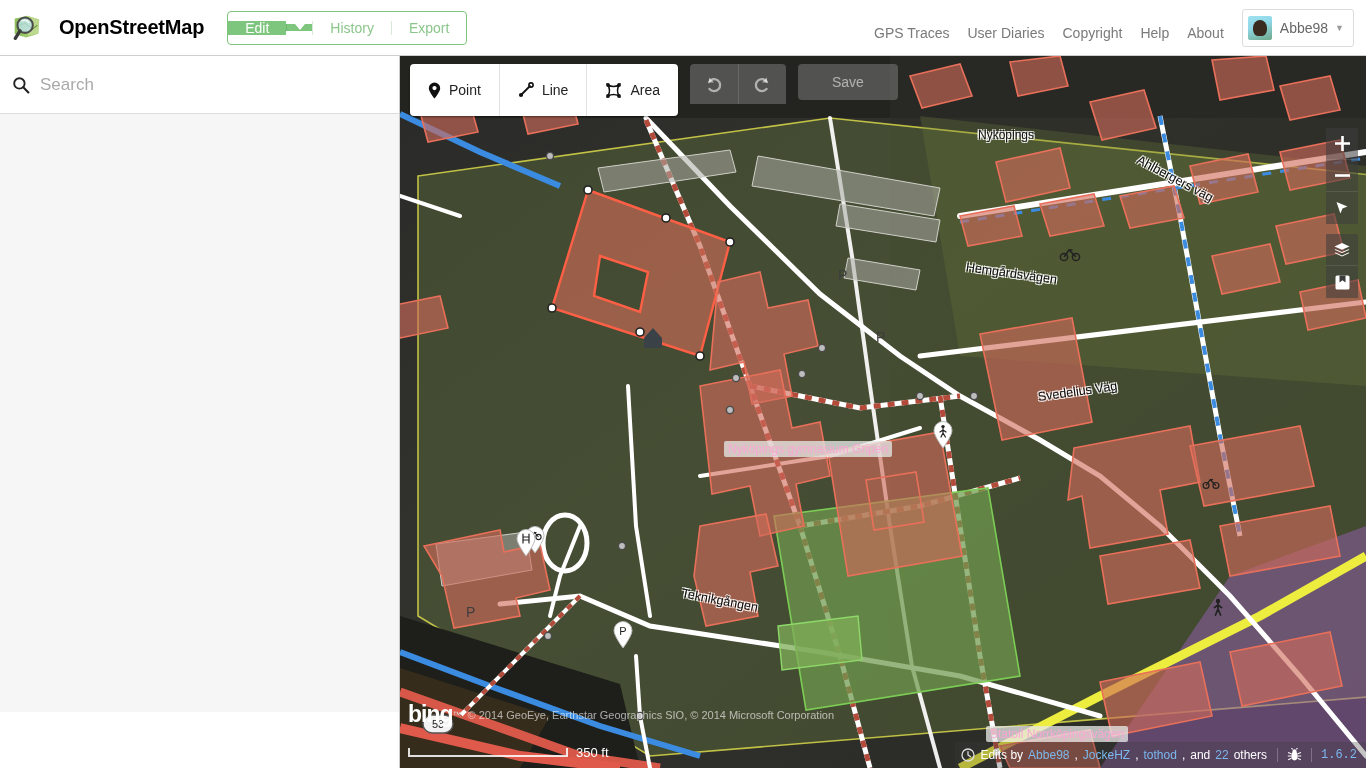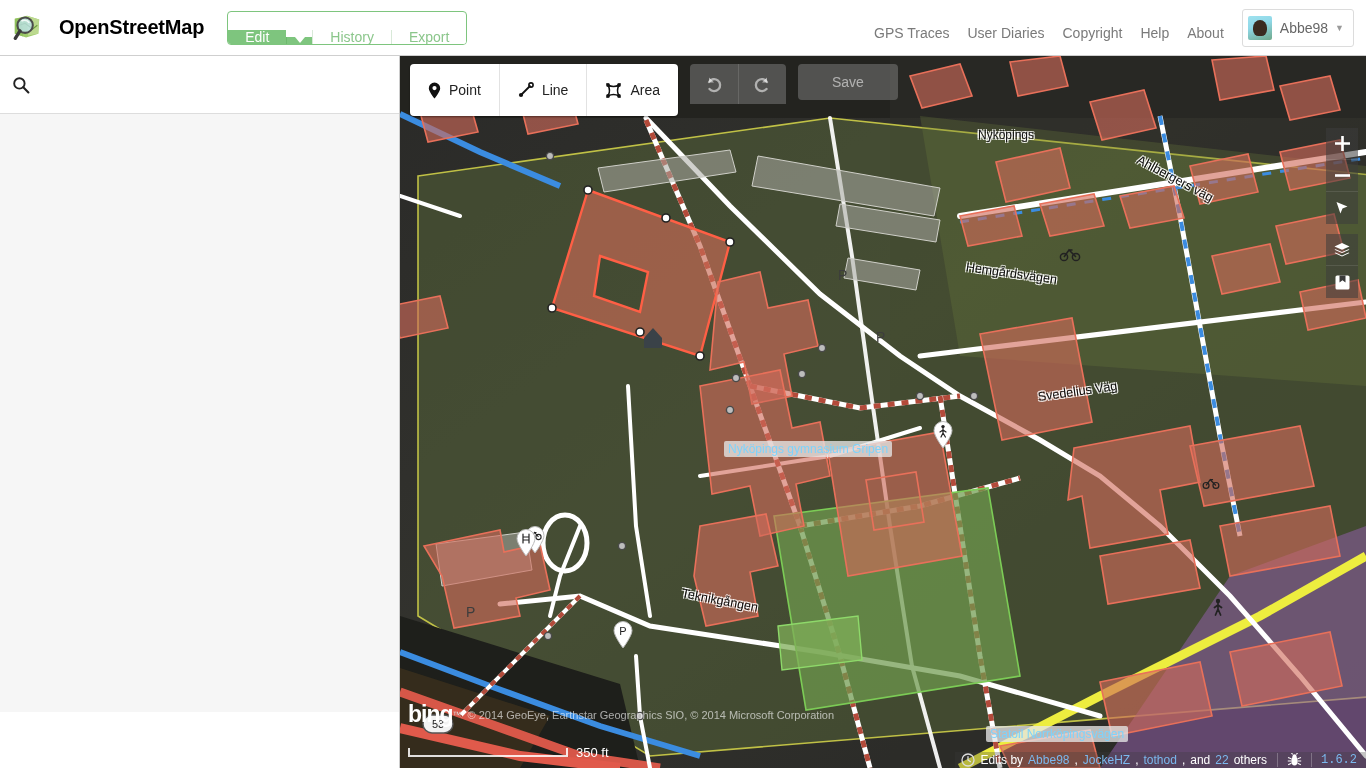--- a/index.html
+++ b/index.html
@@ -19,21 +19,21 @@
     display: flex; align-items: center;
     z-index: 40;
   }
   #logo-wrap { display: flex; align-items: center; margin-left: 12px; }
   #logo-icon { width: 30px; height: 30px; display:block; }
   #site-title {
     font-size: 20px; font-weight: bold; color: #000;
     margin-left: 17px; letter-spacing: -0.2px;
   }
   #primary-actions {
-    display: flex; align-items: flex-end; margin-left: 23px;
+    display: flex; align-items: center; margin-left: 23px;
     height: 34px;
     border: 1px solid #7ec57e;
     border-radius: 4px; overflow: hidden;
   }
   .pa-btn {
     display: flex; align-items: center; justify-content: center;
     padding: 0 17px; font-size: 14px;
     background: #fff; color: #8bc68b;
     border-left: 1px solid #d8e9d8;
     cursor: pointer; user-select: none;
@@ -184,21 +184,21 @@
     display: flex; align-items: center; z-index: 15;
   }
   #scale-line {
     width: 160px; height: 9px;
     border: 2px solid rgba(255,255,255,0.85);
     border-top: none;
   }
   #scale-text { color: #fff; font-size: 13px; margin-left: 8px; }
 
   #status-bar {
-    position: absolute; right: 0; bottom: 0; height: 16px;
+    position: absolute; right: 0; bottom: 0; height: 26px;
     display: flex; align-items: center; z-index: 16;
     background: rgba(60,60,60,0.30);
     font-size: 12px; color: #fff;
   }
   #edits-by { display:flex; align-items:center; padding: 0 10px 0 6px; gap:5px; }
   .contrib-link { color: #7bb8ee; cursor: pointer; }
   #bug-cell { padding: 0 9px; border-left: 1px solid rgba(255,255,255,0.25);
     display:flex; align-items:center; cursor:pointer; }
   #version-cell { padding: 0 9px; border-left: 1px solid rgba(255,255,255,0.25);
     color: #7bb8ee; cursor: pointer; font-family: Liberation Mono, monospace; }
@@ -208,21 +208,21 @@
     position: absolute; font-size: 12px; color: #111;
     text-shadow: -1.2px -1.2px 0 rgba(255,255,255,.85),
                   1.2px -1.2px 0 rgba(255,255,255,.85),
                  -1.2px  1.2px 0 rgba(255,255,255,.85),
                   1.2px  1.2px 0 rgba(255,255,255,.85);
     white-space: nowrap; pointer-events: none; z-index: 12;
   }
   .map-label.street { font-size: 12.5px; }
   .map-label.poi {
     background: rgba(230,230,230,0.78); padding: 1px 4px;
-    border-radius: 2px; text-shadow: none; color:#7dd3fc;
+    border-radius: 2px; text-shadow: none; color:#f9a8d4;
   }
   .p-label {
     position:absolute; color:#3d3d3d; font-size:14px; font-weight:500;
     pointer-events:none; z-index:11;
   }
   .pin {
     position: absolute; width: 20px; height: 28px; z-index: 13;
   }
 </style>
 </head>
@@ -268,20 +268,21 @@
     </div>
   </div>
 </div>
 
 <div id="sidebar">
   <div id="search-row">
     <svg id="search-icon" width="18" height="18" viewBox="0 0 18 18">
       <circle cx="7.4" cy="7.4" r="5.2" stroke="#222" stroke-width="1.9" fill="none"></circle>
       <path d="M11.3 11.3 L16.4 16.4" stroke="#222" stroke-width="2.1" stroke-linecap="round"></path>
     </svg>
+    <input id="search-input" type="text" placeholder="Search" style="">
   </div>
   <div id="sidebar-body"></div>
 </div>
 
 <div id="map">
 
   <svg id="map-canvas" viewBox="0 0 966 712" preserveAspectRatio="none">
     <defs>
       <linearGradient id="aerialBase" x1="0" y1="0" x2="1" y2="1">
         <stop offset="0%" stop-color="#2a2a28"></stop>

